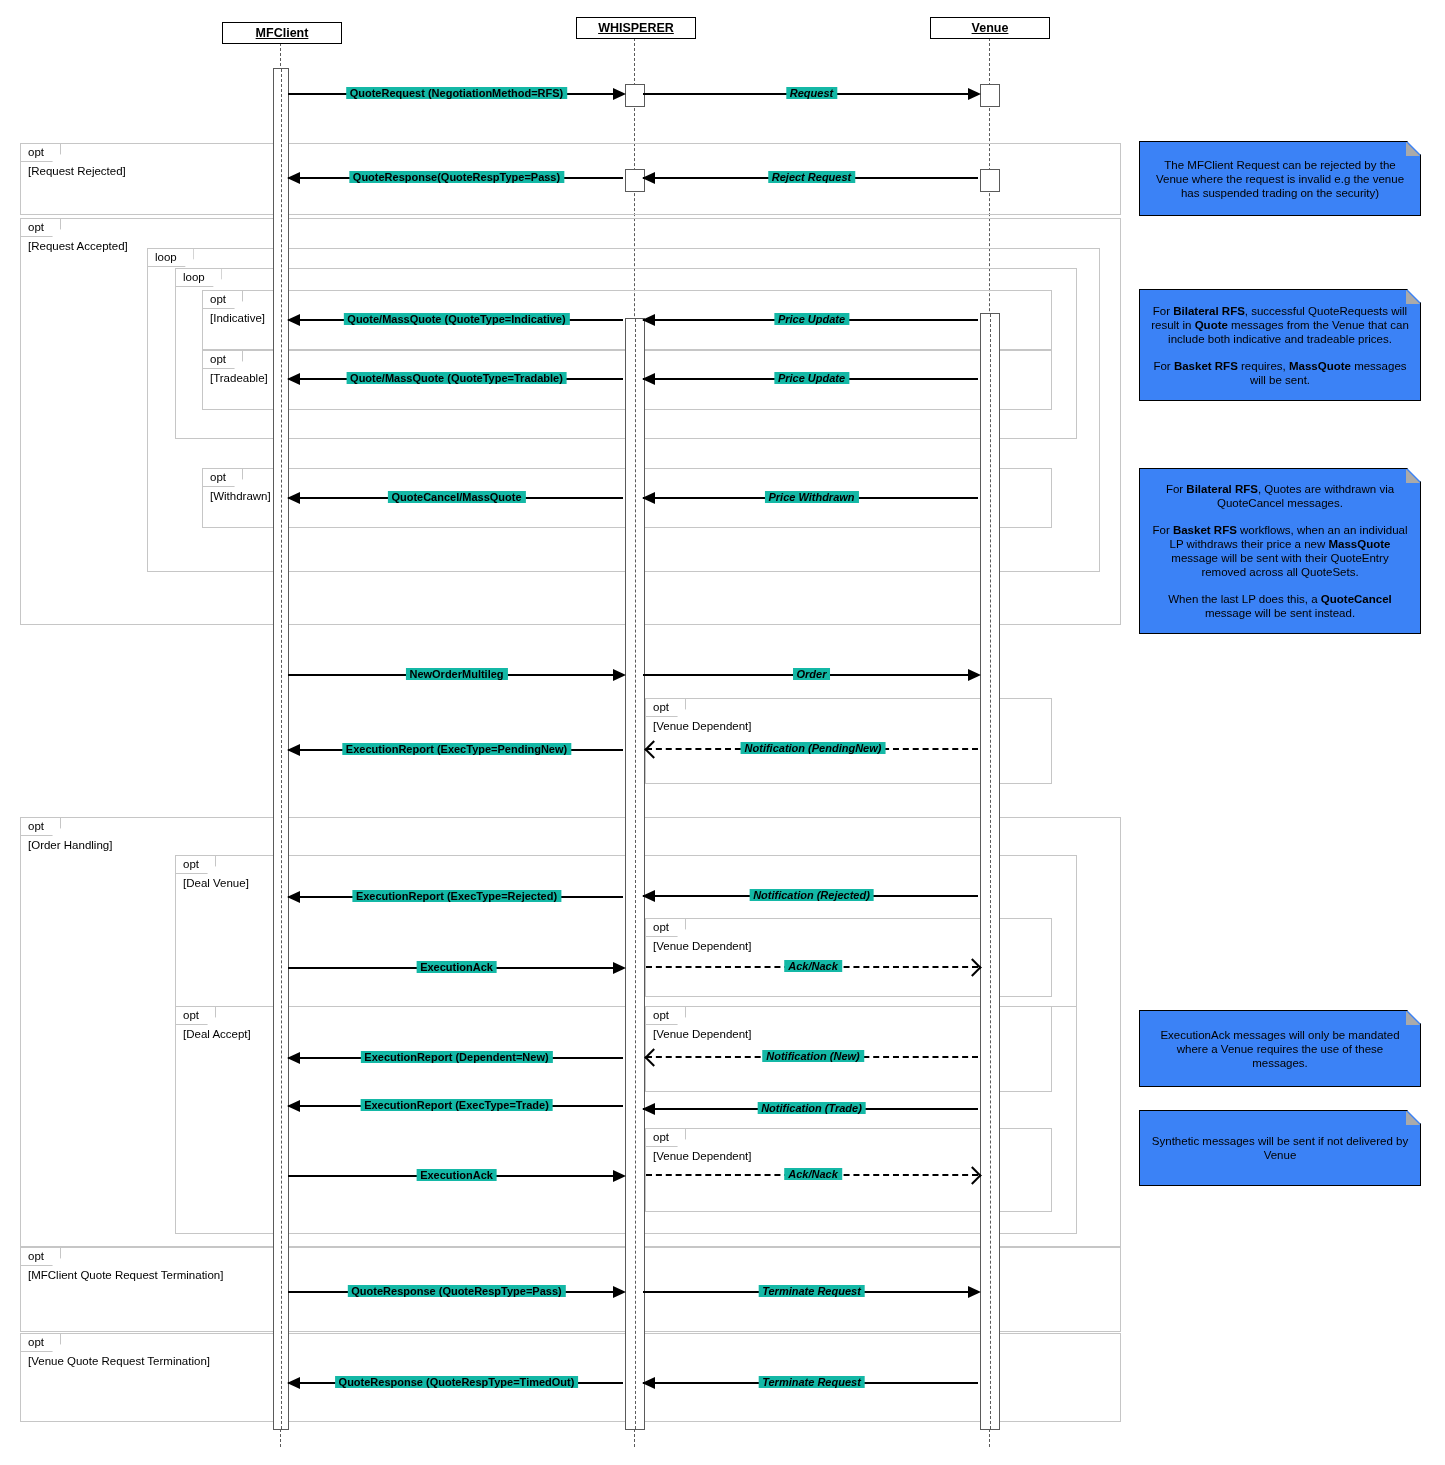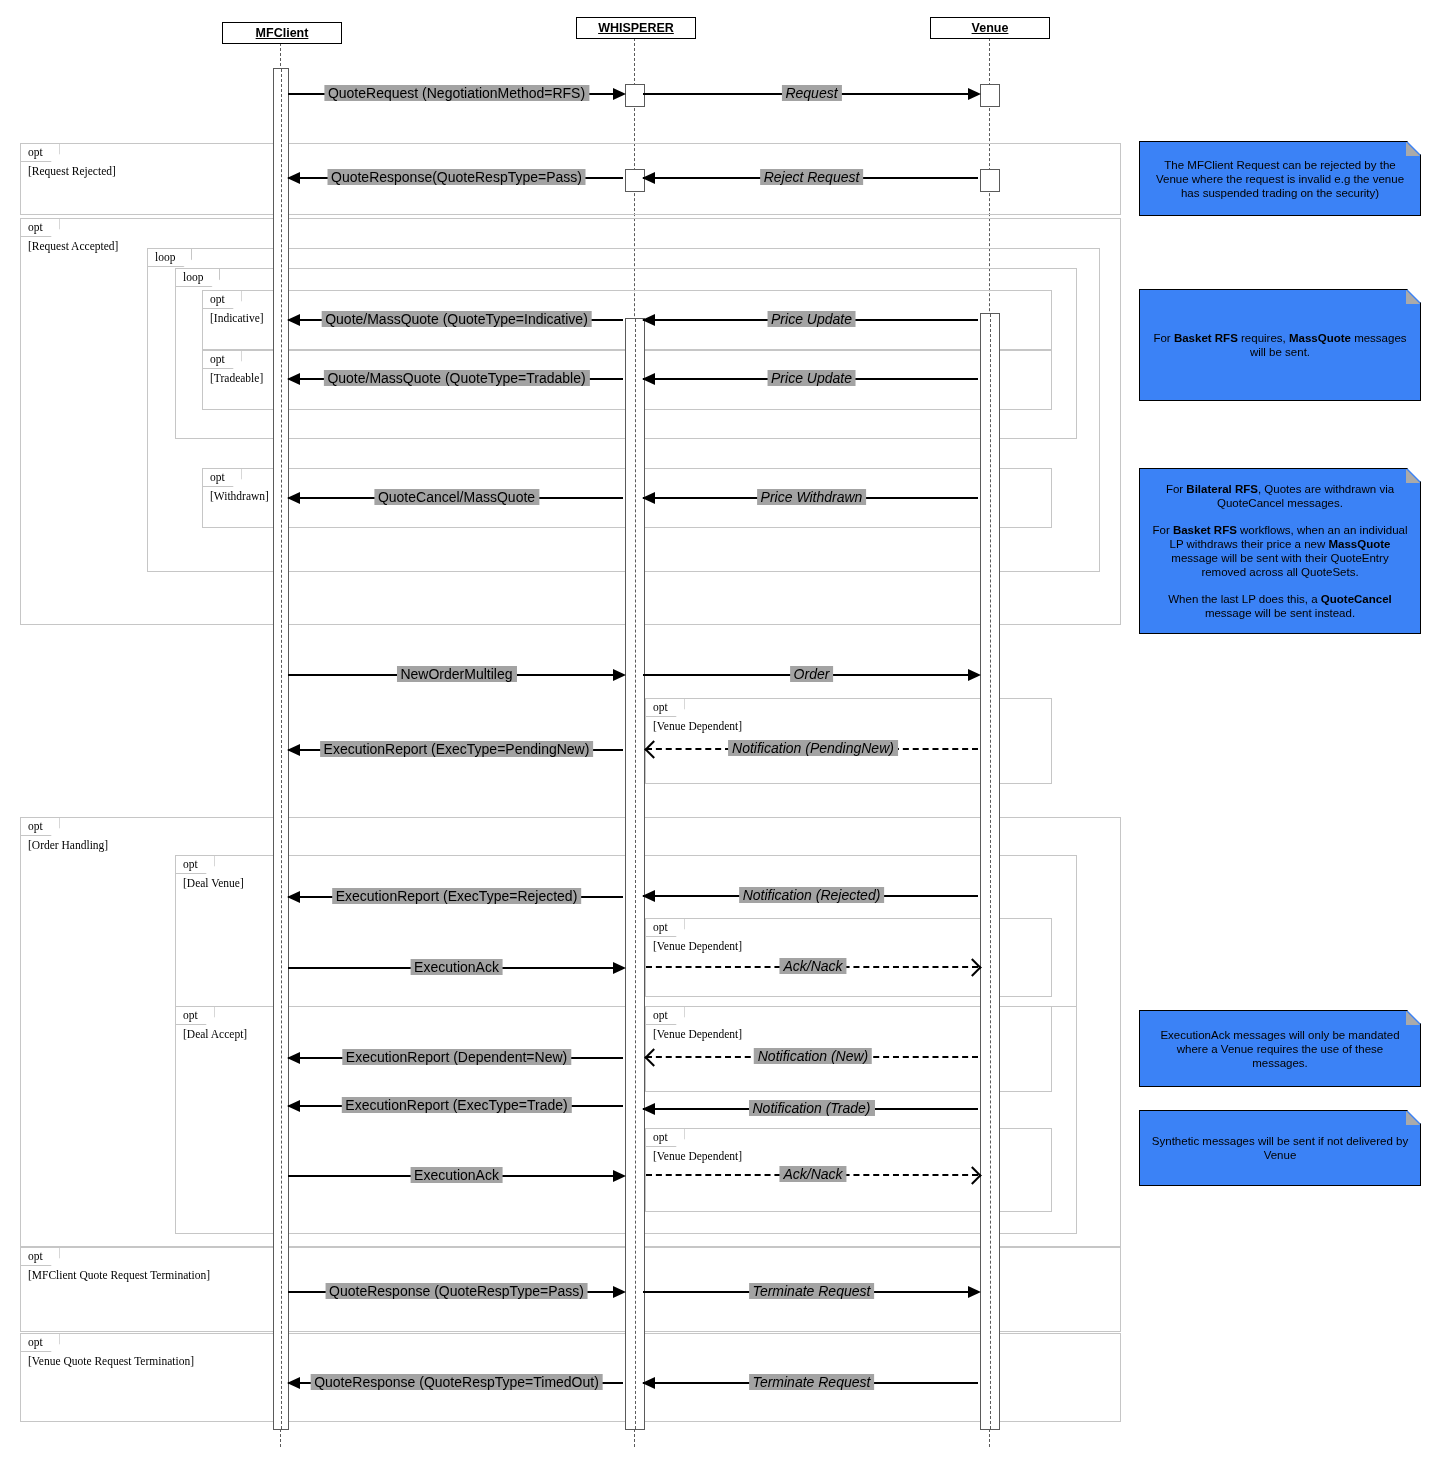--- a/index.html
+++ b/index.html
@@ -12,39 +12,39 @@
          text-decoration:underline;z-index:30;}
 
   
   .lifeline{position:absolute;width:0;border-left:1px dashed #5b5b5b;z-index:1;}
 
   
   .act{position:absolute;background:#fff;border:1px solid #5a5a5a;z-index:10;}
   .act .inner-dash{position:absolute;left:50%;top:0;bottom:0;width:0;border-left:1px dashed #5b5b5b;}
 
   
-  .frame{position:absolute;border:1px solid #c6c6c6;z-index:5;font-family:Liberation Serif, serif;}
+  .frame{position:absolute;border:1px solid #c6c6c6;z-index:5;}
   .frame .tab{position:absolute;top:0;left:0;background:#fff;border-right:1px solid #c6c6c6;border-bottom:1px solid #c6c6c6;
               font-size:11.5px;line-height:17px;padding:0 16px 0 7px;
               clip-path:polygon(0 0,100% 0,100% 55%,calc(100% - 9px) 100%,0 100%);}
   .frame .guard{position:absolute;top:21px;left:7px;font-size:11.5px;white-space:nowrap;background:transparent;}
 
   
   .msg{position:absolute;height:0;z-index:20;}
   .msg .line{position:absolute;left:0;right:2px;top:-1px;border-top:2px solid #000;}
   .msg.dashed .line{border-top:2px dashed #000;}
   .msg .head{position:absolute;top:-6px;width:0;height:0;}
   .msg.to-right .head{right:-1px;border-left:13px solid #000;border-top:6px solid transparent;border-bottom:6px solid transparent;}
   .msg.to-left .head{left:-1px;border-right:13px solid #000;border-top:6px solid transparent;border-bottom:6px solid transparent;}
   .msg.open.to-right .head{border:none;width:11px;height:11px;border-top:2px solid #000;border-right:2px solid #000;
                            transform:rotate(45deg);right:1px;top:-6px;}
   .msg.open.to-left .head{border:none;width:11px;height:11px;border-top:2px solid #000;border-right:2px solid #000;
                           transform:rotate(-135deg);left:1px;top:-6px;}
-  .msg .mlabel{position:absolute;left:50%;top:-1px;transform:translate(-50%,-50%);background:#a3a3a3;
-               padding:0 4px;font-size:14px;white-space:nowrap;}
+  .msg .mlabel{position:absolute;left:50%;top:-1px;transform:translate(-50%,-50%);background:#14b8a6;
+               padding:0 4px;font-size:11px;white-space:nowrap;font-weight:bold;}
   .msg .mlabel.it{font-style:italic;}
 
   
   .note{position:absolute;background:#3b82f6;border:1px solid #000;z-index:15;
         font-size:11.5px;line-height:14px;text-align:center;
         display:flex;flex-direction:column;justify-content:center;
         padding:6px 10px;box-sizing:border-box;
         clip-path:polygon(0 0,calc(100% - 14px) 0,100% 14px,100% 100%,0 100%);
         box-shadow:2px 2px 3px rgba(0,0,0,.25);}
   .note p{margin:0 0 13px;}
@@ -281,20 +281,21 @@
 
   <div class="note" style="left:1139px;top:141px;width:282px;height:75px">
     <div class="fold"></div>
     <div class="note-body">
         <p><span>The MFClient Request can be rejected by the Venue where the request is invalid e.g the venue has suspended trading on the security)</span></p>
       </div>
   </div>
   <div class="note" style="left:1139px;top:289px;width:282px;height:112px">
     <div class="fold"></div>
     <div class="note-body">
+        <p><span>For </span><b>Bilateral RFS</b><span>, successful QuoteRequests will result in </span><b>Quote</b><span> messages from the Venue that can include both indicative and tradeable prices.</span></p>
         <p><span>For </span><b>Basket RFS</b><span> requires, </span><b>MassQuote</b><span> messages will be sent.</span></p>
       </div>
   </div>
   <div class="note" style="left:1139px;top:468px;width:282px;height:166px">
     <div class="fold"></div>
     <div class="note-body">
         <p><span>For </span><b>Bilateral RFS</b><span>, Quotes are withdrawn via QuoteCancel messages.</span></p>
         <p><span>For </span><b>Basket RFS</b><span> workflows, when an an individual LP withdraws their price a new </span><b>MassQuote</b><span> message will be sent with their QuoteEntry removed across all QuoteSets.</span></p>
         <p><span>When the last LP does this, a </span><b>QuoteCancel</b><span> message will be sent instead.</span></p>
       </div>

